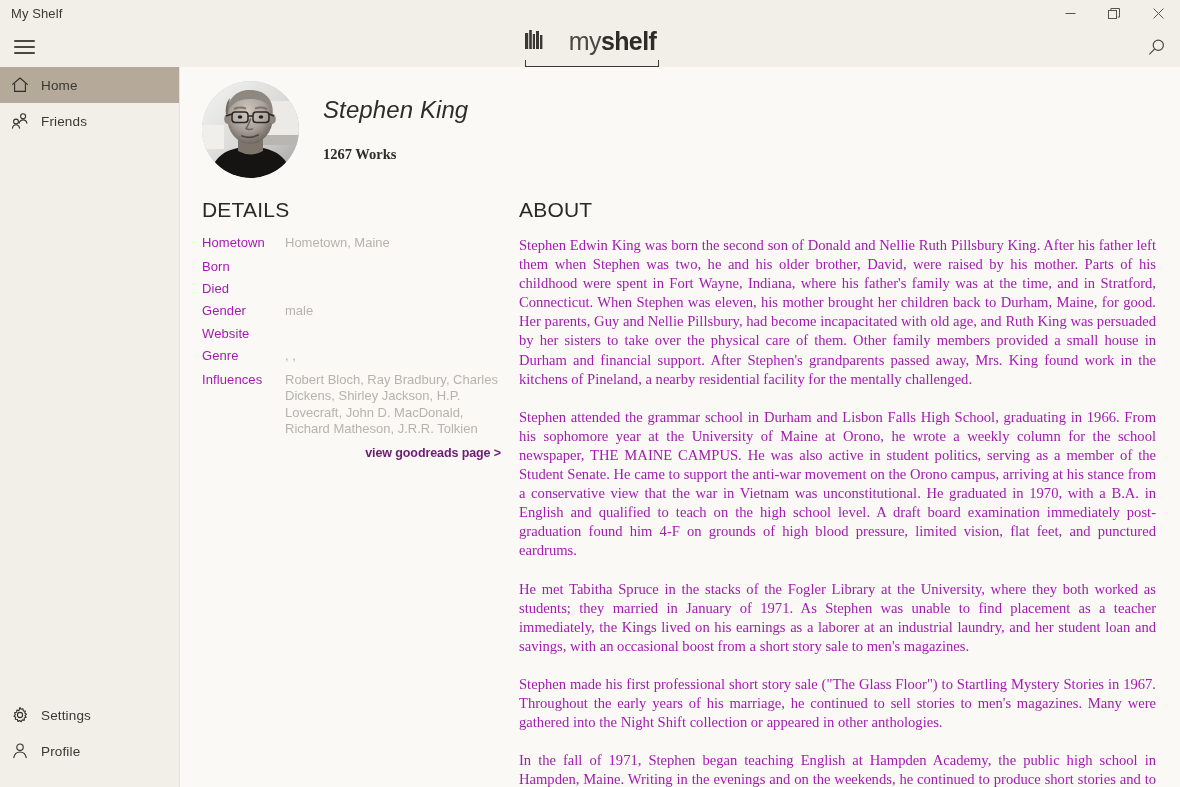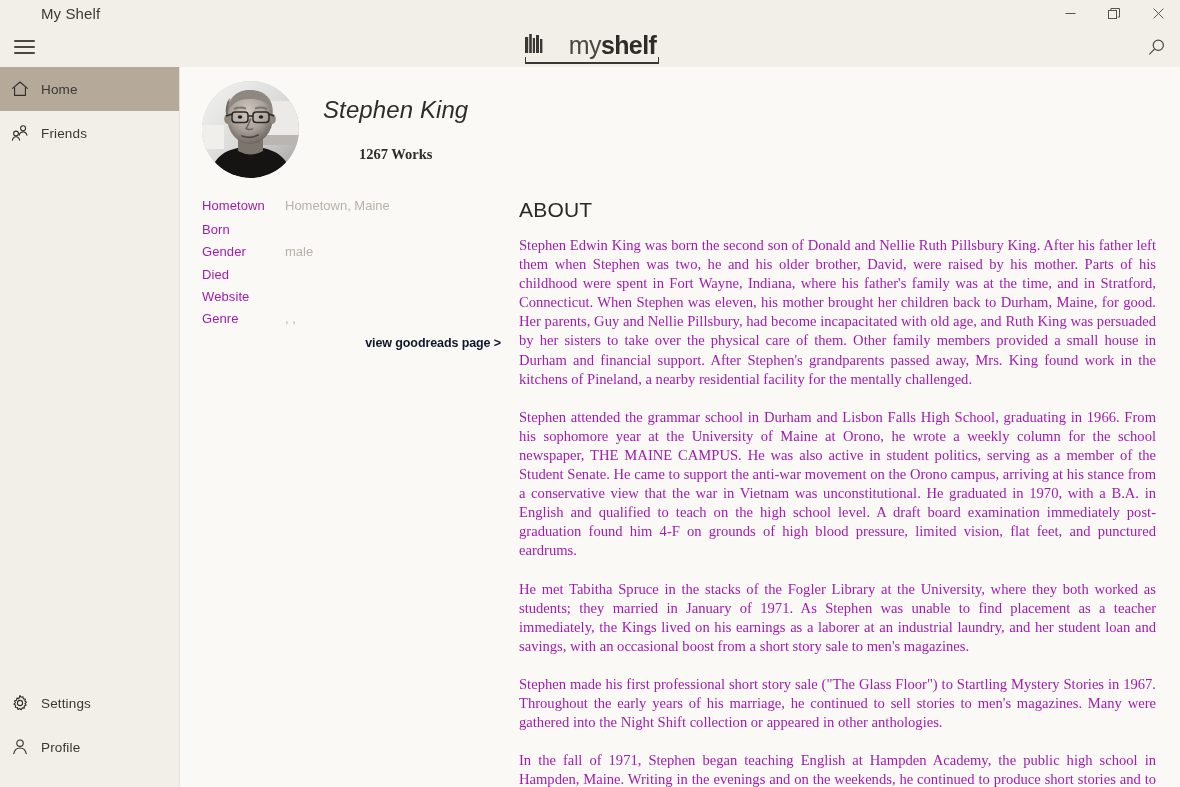--- a/index.html
+++ b/index.html
@@ -24,24 +24,23 @@
   .titlebar {
     height: 27px;
     flex: 0 0 27px;
     background: #f2efe9;
     display: flex;
     align-items: center;
     justify-content: space-between;
     padding-left: 11px;
   }
   .titlebar-title {
-    font-size: 15px;
+    font-size: 13px;
     color: #3c3a36;
     letter-spacing: .1px;
-    margin-left: 30px;
   }
   .wincontrols { display: flex; height: 27px; }
   .wc {
     width: 44px; height: 27px;
     display: flex; align-items: center; justify-content: center;
     color: #57544e;
   }
   .wc svg { display: block; }
 
   
@@ -72,21 +71,21 @@
     top: 0; bottom: 0;
     display: flex;
     align-items: center;
     justify-content: center;
     pointer-events: none;
   }
   .logo-inner {
     display: flex;
     align-items: flex-end;
     position: relative;
-    padding-bottom: 7px;
+    padding-bottom: 14px;
     gap: 19px;
   }
   .logo-icon { display: block; margin-right: 0px; }
   .logo-text {
     font-size: 25px;
     line-height: 25px;
     color: #3a3835;
     letter-spacing: -0.6px;
     position: relative;
     top: 1px;
@@ -132,21 +131,21 @@
     flex: 0 0 180px;
     background: #f2efe9;
     border-right: 1px solid #e6e2da;
     display: flex;
     flex-direction: column;
     padding-top: 0px;
   }
   .nav-top { display: flex; flex-direction: column; }
   .nav-bottom { margin-top: auto; padding-bottom: 18px; }
   .nav-item {
-    height: 44px;
+    height: 36px;
     display: flex;
     align-items: center;
     padding-left: 11px;
     cursor: pointer;
     color: #3a3834;
     font-size: 13.5px;
   }
   .nav-item.selected { background: #b5aa99; }
   .nav-icon {
     width: 30px;
@@ -189,21 +188,20 @@
     font-weight: 400;
     letter-spacing: .1px;
     margin-bottom: 22px;
     font-style: italic;
   }
   .author-works {
     font-family: "Liberation Serif", serif;
     font-size: 14.5px;
     font-weight: 700;
     color: #2f2d2a;
-    text-align: center;
   }
 
   .columns {
     display: flex;
     padding-top: 16px;
   }
   .col-details { width: 305px; flex: 0 0 305px; }
   .col-about { flex: 1 1 auto; padding-left: 12px; }
 
   .section-title {
@@ -227,21 +225,21 @@
   }
   .detail-value {
     color: #b7b3ac;
     flex: 1 1 auto;
     line-height: 16.5px;
   }
   .goodreads-link {
     text-align: right;
     font-size: 12.5px;
     font-weight: 700;
-    color: #0f172a;
+    color: #701a75;
     padding-right: 6px;
     margin-top: 8px;
     cursor: pointer;
     letter-spacing: -0.1px;
   }
 
   .about-body { padding-top: 1px; }
   .about-para {
     font-family: "Liberation Serif", serif;
     font-size: 14.6px;
@@ -421,44 +419,49 @@
         </div>
         <div class="author-meta">
           <div class="author-name">Stephen King</div>
           <div class="author-works">1267 Works</div>
         </div>
       </div>
 
       <div class="columns">
 
         <div class="col-details">
+          <div class="section-title">DETAILS</div>
 
           <div class="detail-row">
             <div class="detail-label">Hometown</div>
             <div class="detail-value">Hometown, Maine</div>
           </div>
           <div class="detail-row">
             <div class="detail-label">Born</div>
             <div class="detail-value"></div>
           </div>
           <div class="detail-row">
+            <div class="detail-label">Died</div>
+            <div class="detail-value"></div>
+          </div>
+          <div class="detail-row">
             <div class="detail-label">Gender</div>
             <div class="detail-value">male</div>
           </div>
           <div class="detail-row">
-            <div class="detail-label">Died</div>
-            <div class="detail-value"></div>
-          </div>
-          <div class="detail-row">
             <div class="detail-label">Website</div>
             <div class="detail-value"></div>
           </div>
           <div class="detail-row">
             <div class="detail-label">Genre</div>
             <div class="detail-value">, ,</div>
+          </div>
+          <div class="detail-row">
+            <div class="detail-label">Influences</div>
+            <div class="detail-value">Robert Bloch, Ray Bradbury, Charles Dickens, Shirley Jackson, H.P. Lovecraft, John D. MacDonald, Richard Matheson, J.R.R. Tolkien</div>
           </div>
 
           <div class="goodreads-link">view goodreads page &gt;</div>
         </div>
 
         <div class="col-about">
           <div class="section-title">ABOUT</div>
           <div class="about-body">
             <p class="about-para">Stephen Edwin King was born the second son of Donald and Nellie Ruth Pillsbury King. After his father left them when Stephen was two, he and his older brother, David, were raised by his mother. Parts of his childhood were spent in Fort Wayne, Indiana, where his father's family was at the time, and in Stratford, Connecticut. When Stephen was eleven, his mother brought her children back to Durham, Maine, for good. Her parents, Guy and Nellie Pillsbury, had become incapacitated with old age, and Ruth King was persuaded by her sisters to take over the physical care of them. Other family members provided a small house in Durham and financial support. After Stephen's grandparents passed away, Mrs. King found work in the kitchens of Pineland, a nearby residential facility for the mentally challenged.</p>
             <p class="about-para">Stephen attended the grammar school in Durham and Lisbon Falls High School, graduating in 1966. From his sophomore year at the University of Maine at Orono, he wrote a weekly column for the school newspaper, THE MAINE CAMPUS. He was also active in student politics, serving as a member of the Student Senate. He came to support the anti-war movement on the Orono campus, arriving at his stance from a conservative view that the war in Vietnam was unconstitutional. He graduated in 1970, with a B.A. in English and qualified to teach on the high school level. A draft board examination immediately post-graduation found him 4-F on grounds of high blood pressure, limited vision, flat feet, and punctured eardrums.</p>

